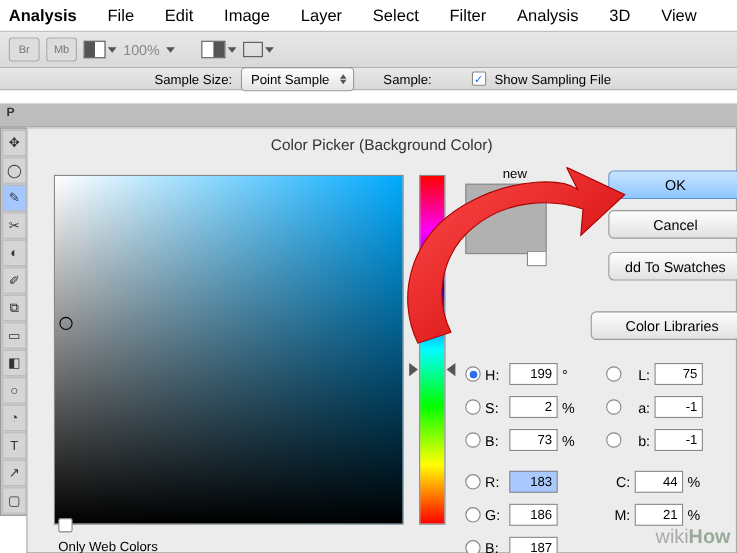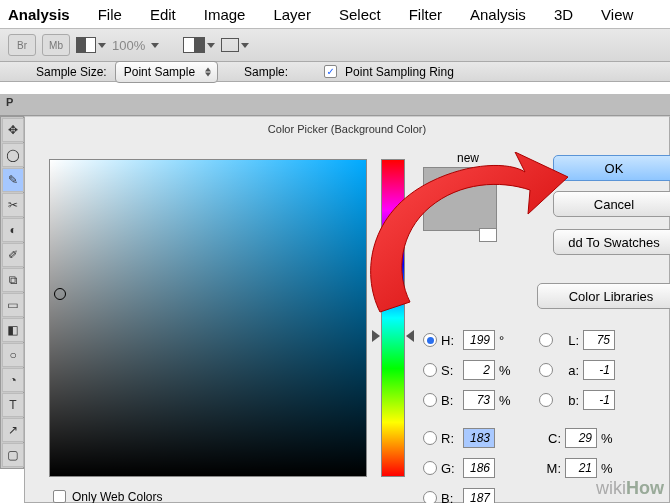--- a/index.html
+++ b/index.html
@@ -14,39 +14,39 @@
 .optbar1 { height: 34px; background: linear-gradient(#e8e8e8,#d8d8d8); border-top:1px solid #bbb; border-bottom:1px solid #aaa; display:flex; align-items:center; padding:0 8px; gap:6px; }
 .optbar1 .btn { width:28px; height:22px; border:1px solid #aaa; background:#ddd; border-radius:3px; font-size:10px; display:flex; align-items:center; justify-content:center; color:#777; }
 .optbar1 .iconbtn { display:flex; align-items:center; gap:2px; }
 .optbar1 .grid { width:20px; height:16px; border:1px solid #555; background:linear-gradient(90deg,#555 50%,#fff 50%); position:relative; }
 .optbar1 .pct { color:#888; font-size:13px; }
 .optbar1 .layout { width:22px; height:16px; border:1px solid #555; background:#fff; display:inline-block; position:relative; }
 .optbar1 .layout::after { content:""; position:absolute; right:0; top:0; bottom:0; width:10px; background:#555; }
 .optbar1 .square { width:18px; height:14px; border:1px solid #555; }
 .tri { width:0; height:0; border-left:4px solid transparent; border-right:4px solid transparent; border-top:5px solid #555; }
 
-.optbar2 { height: 20px; background: linear-gradient(#e8e8e8,#d8d8d8); border-bottom:1px solid #aaa; display:flex; align-items:center; padding:0 10px 0 36px; gap:8px; font-size:12px; }
+.optbar2 { height: 20px; background: linear-gradient(#e8e8e8,#d8d8d8); border-bottom:1px solid #aaa; display:flex; align-items:center; padding:0 10px 0 36px; gap:8px; font-size:12px;justify-content:center; }
 .select { height:22px; border:1px solid #999; border-radius:4px; background:linear-gradient(#fefefe,#e5e5e5); display:flex; align-items:center; padding:0 22px 0 8px; position:relative; font-size:12px; }
 .select .arr { position:absolute; right:6px; top:50%; transform:translateY(-50%); display:flex; flex-direction:column; gap:1px; }
 .select .arr::before { content:""; border-left:3px solid transparent; border-right:3px solid transparent; border-bottom:4px solid #555; }
 .select .arr::after { content:""; border-left:3px solid transparent; border-right:3px solid transparent; border-top:4px solid #555; }
 .check { width:13px; height:13px; border:1px solid #888; border-radius:2px; background:#fff; display:inline-flex; align-items:center; justify-content:center; font-size:10px; color:#1a5fff; }
 
 
 .toolstrip { position:absolute; left:0; top:94px; width:24px; background:#c9c9c9; border:1px solid #999; }
 .tool { width:22px; height:24px; border:1px solid #bbb; margin:1px; background:#d5d5d5; display:flex; align-items:center; justify-content:center; font-size:12px; color:#333; }
 .tool.sel { background:#a5c7ff; }
 
 
 .tabstrip { position:absolute; left:0; top:94px; right:0; height:22px; background:#bdbdbd; border-bottom:1px solid #999; }
 .tabstrip .p { position:absolute; left:6px; top:2px; font-size:11px; color:#333; font-weight:bold; }
 
 
 .dialog { position:absolute; left:24px; top:116px; right:0; bottom:0; background:#ececec; border:1px solid #aaa; border-top:1px solid #ccc; }
-.dialog .title { text-align:center; font-size:11px; padding:6px 0; color:#333; }
+.dialog .title { text-align:center; font-size:14px; padding:6px 0; color:#333; }
 
 .colorfield { position:absolute; left:24px; top:42px; width:318px; height:318px; border:1px solid #888;
   background:
     linear-gradient(to bottom, rgba(0,0,0,0) 0%, #000 100%),
     linear-gradient(to right, #fff 0%, #00aaff 100%);
 }
 .colorfield .marker { position:absolute; left:4px; top:128px; width:12px; height:12px; border:1px solid #000; border-radius:50%; }
 
 .huestrip { position:absolute; left:356px; top:42px; width:24px; height:318px; border:1px solid #888;
   background: linear-gradient(to bottom, #ff0000 0%, #ff00ff 16%, #0000ff 33%, #00ffff 50%, #00ff00 66%, #ffff00 83%, #ff0000 100%);
@@ -63,27 +63,27 @@
 .dbtn.ok { left:528px; top:38px; right:-6px; background:linear-gradient(#c7e4ff,#8fc6ff); border-color:#5a94d6; font-weight:normal; }
 .dbtn.cancel { left:528px; top:74px; right:-6px; }
 .dbtn.add { left:528px; top:112px; right:-6px; }
 .dbtn.lib { left:512px; top:166px; width:148px; }
 
 .fields { position:absolute; left:398px; top:208px; right:0; font-size:13px; }
 .row { display:flex; align-items:center; height:30px; }
 .radio { width:14px; height:14px; border:1px solid #888; border-radius:50%; margin-right:4px; display:inline-flex; align-items:center; justify-content:center; background:#fff; }
 .radio.on::after { content:""; width:7px; height:7px; border-radius:50%; background:#2a6fee; }
 .lab { width:22px; }
-.inp { width:32px; height:20px; border:1px solid #888; background:#fff; font-size:12px; padding:0 4px; text-align:left; display:inline-flex; align-items:center; justify-content:flex-end;font-style:italic; }
+.inp { width:44px; height:20px; border:1px solid #888; background:#fff; font-size:12px; padding:0 4px; text-align:left; display:inline-flex; align-items:center; justify-content:flex-end; }
 .inp.sel { background:#a9c9ff; }
 .unit { width:18px; padding-left:4px; }
 .col2 { margin-left:26px; display:flex; align-items:center; }
 .col2 .lab2 { width:22px; text-align:right; margin-right:4px; }
 
-.onlyweb { position:absolute; left:28px; bottom:-2px; display:flex; align-items:flex-start; font-size:12px; gap:6px; }
+.onlyweb { position:absolute; left:28px; bottom:-2px; display:flex; align-items:flex-start; font-size:12px; gap:6px;flex-direction:column; }
 .onlyweb .cb { width:13px; height:13px; border:1px solid #888; border-radius:2px; background:#fff; }
 
 
 .arrow { position:absolute; left:350px; top:152px; pointer-events:none; }
 
 
 .wm { position:absolute; right:6px; bottom:4px; font-size:18px; color:#aaa; font-family:Georgia,serif;text-align:center; }
 .wm b { color:#9a9; }
 </style>
 </head>
@@ -125,21 +125,21 @@
 <div class="optbar2">
   <span>Sample Size:</span>
   <span class="select">
       <span>Point Sample</span>
       <span class="arr"></span>
     </span>
   <span style="width:10px"></span>
   <span>Sample:</span>
   <span style="width:20px"></span>
   <span class="check">✓</span>
-  <span>Point Sampling Ring</span>
+  <span>Show Sampling File</span>
 </div>
 
 <div class="tabstrip">
   <span class="p">P</span>
 </div>
 
 <div class="toolstrip" style="top:116px;">
   <div class="tool">✥</div>
   <div class="tool">◯</div>
   <div class="tool sel">✎</div>
@@ -218,21 +218,21 @@
         <span class="inp">-1</span>
       </span>
     </div>
     <div class="row" style="margin-top:8px">
       <span class="radio"></span>
       <span class="lab">R:</span>
       <span class="inp sel">183</span>
       <span class="unit"></span>
       <span class="col2">
         <span class="lab2">C:</span>
-        <span class="inp">29</span>
+        <span class="inp">44</span>
         <span class="unit">%</span>
       </span>
     </div>
     <div class="row">
       <span class="radio"></span>
       <span class="lab">G:</span>
       <span class="inp">186</span>
       <span class="unit"></span>
       <span class="col2">
         <span class="lab2">M:</span>

